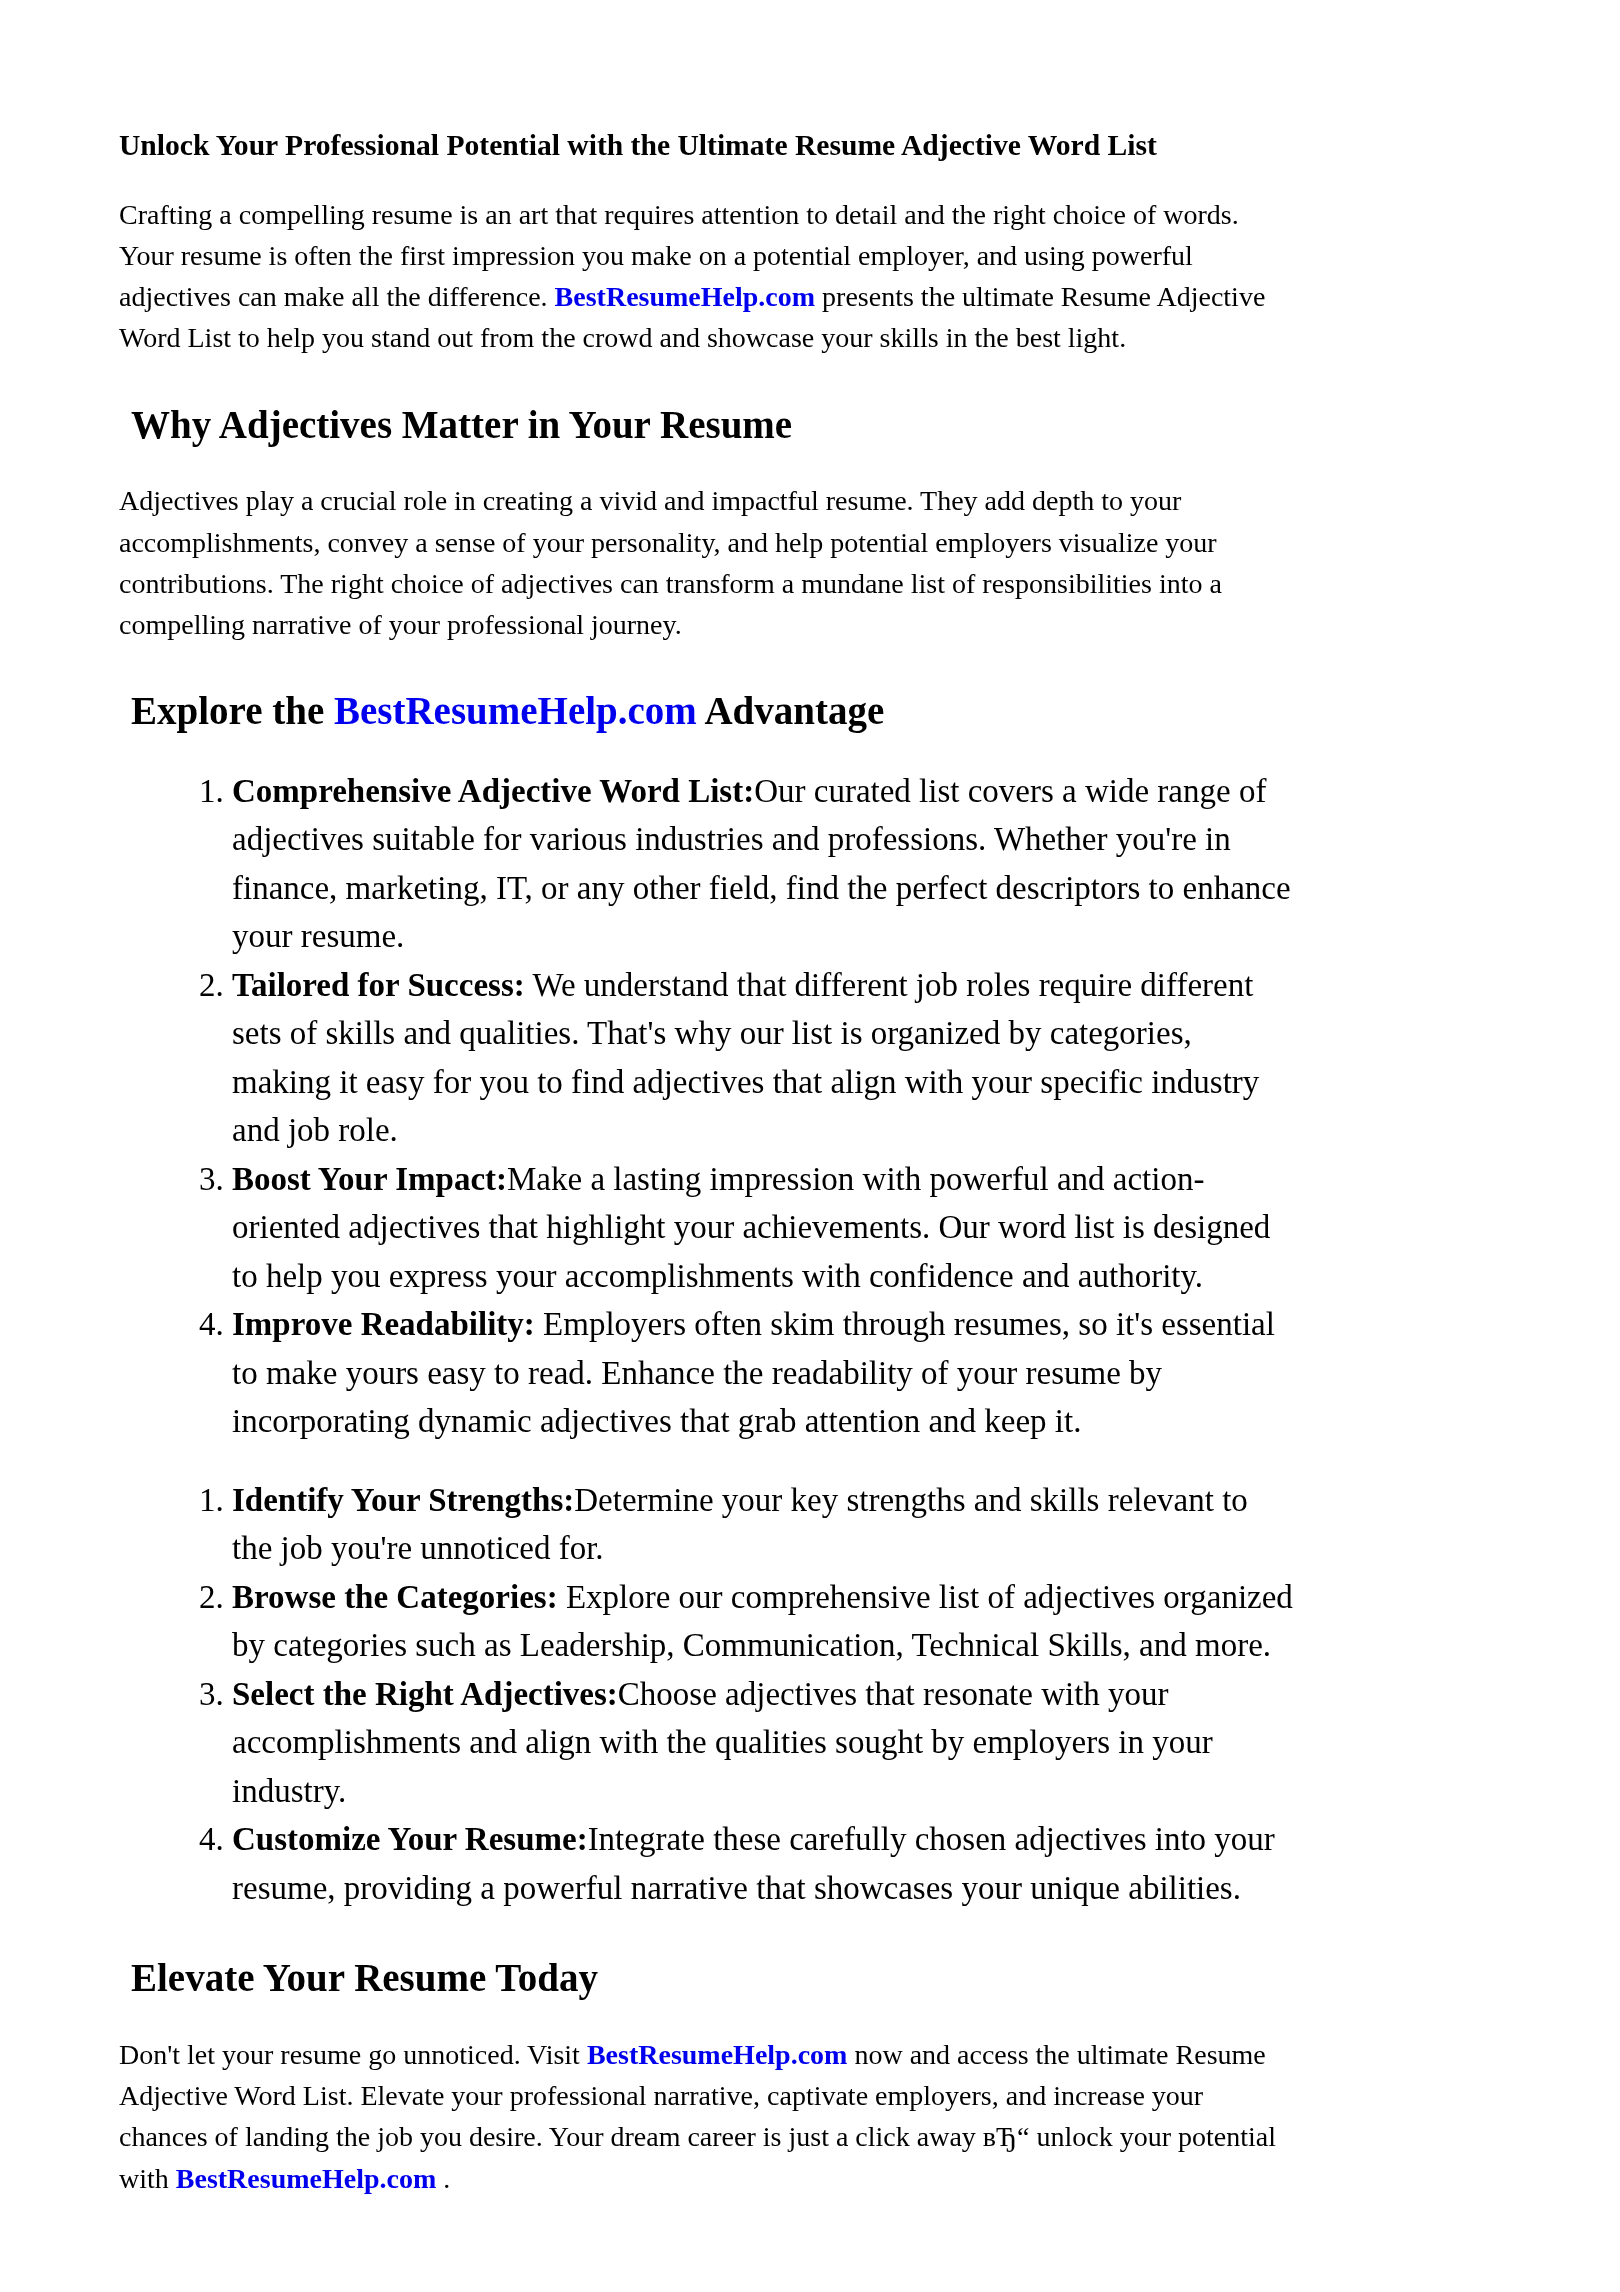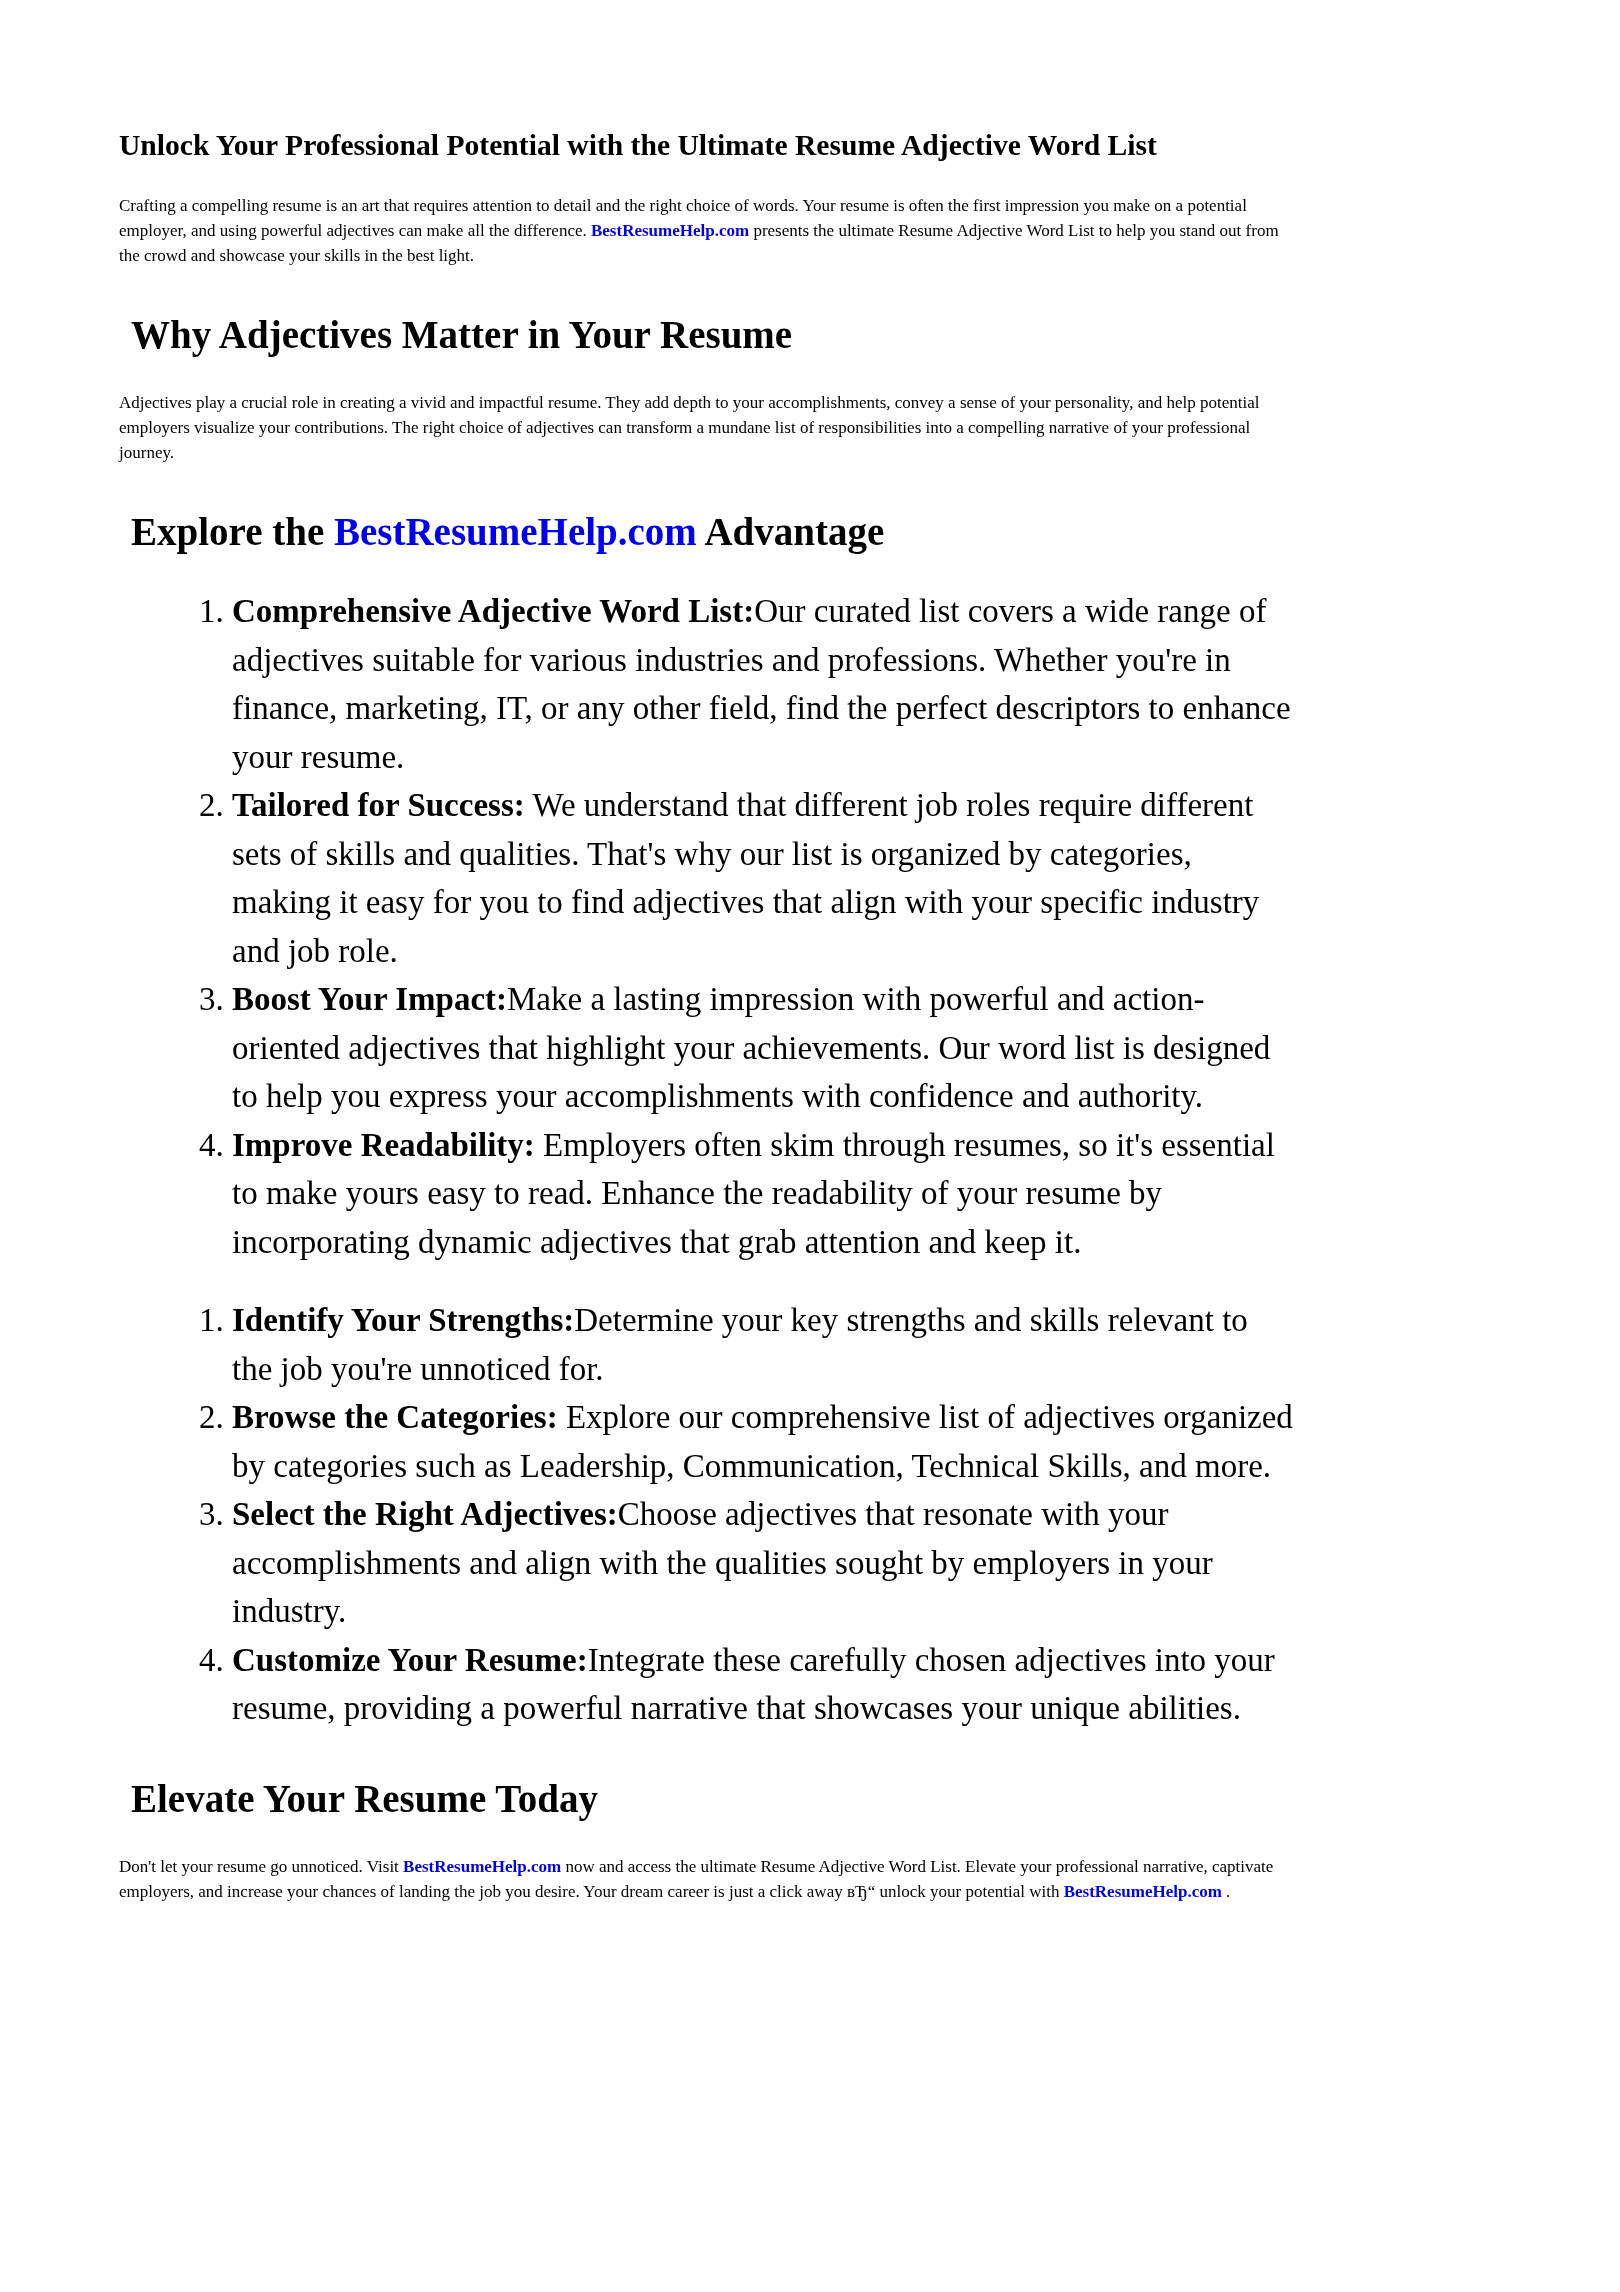--- a/index.html
+++ b/index.html
@@ -27,21 +27,21 @@
     line-height:1.25;
     margin:0 0 30px 0;
   }
   .doc h2{
     font-size:39px;
     font-weight:bold;
     line-height:1.2;
     margin:43px 0 32px 12px;
   }
   .doc p{
-    font-size:17px;
+    font-size:28px;
     line-height:1.47;
     margin:6px 0 27px 0;
   }
   .doc ol{
     font-size:33px;
     line-height:1.47;
     margin:30px 0 27px 0;
     padding:0 0 0 113px;
   }
   .doc li{margin:0;}

